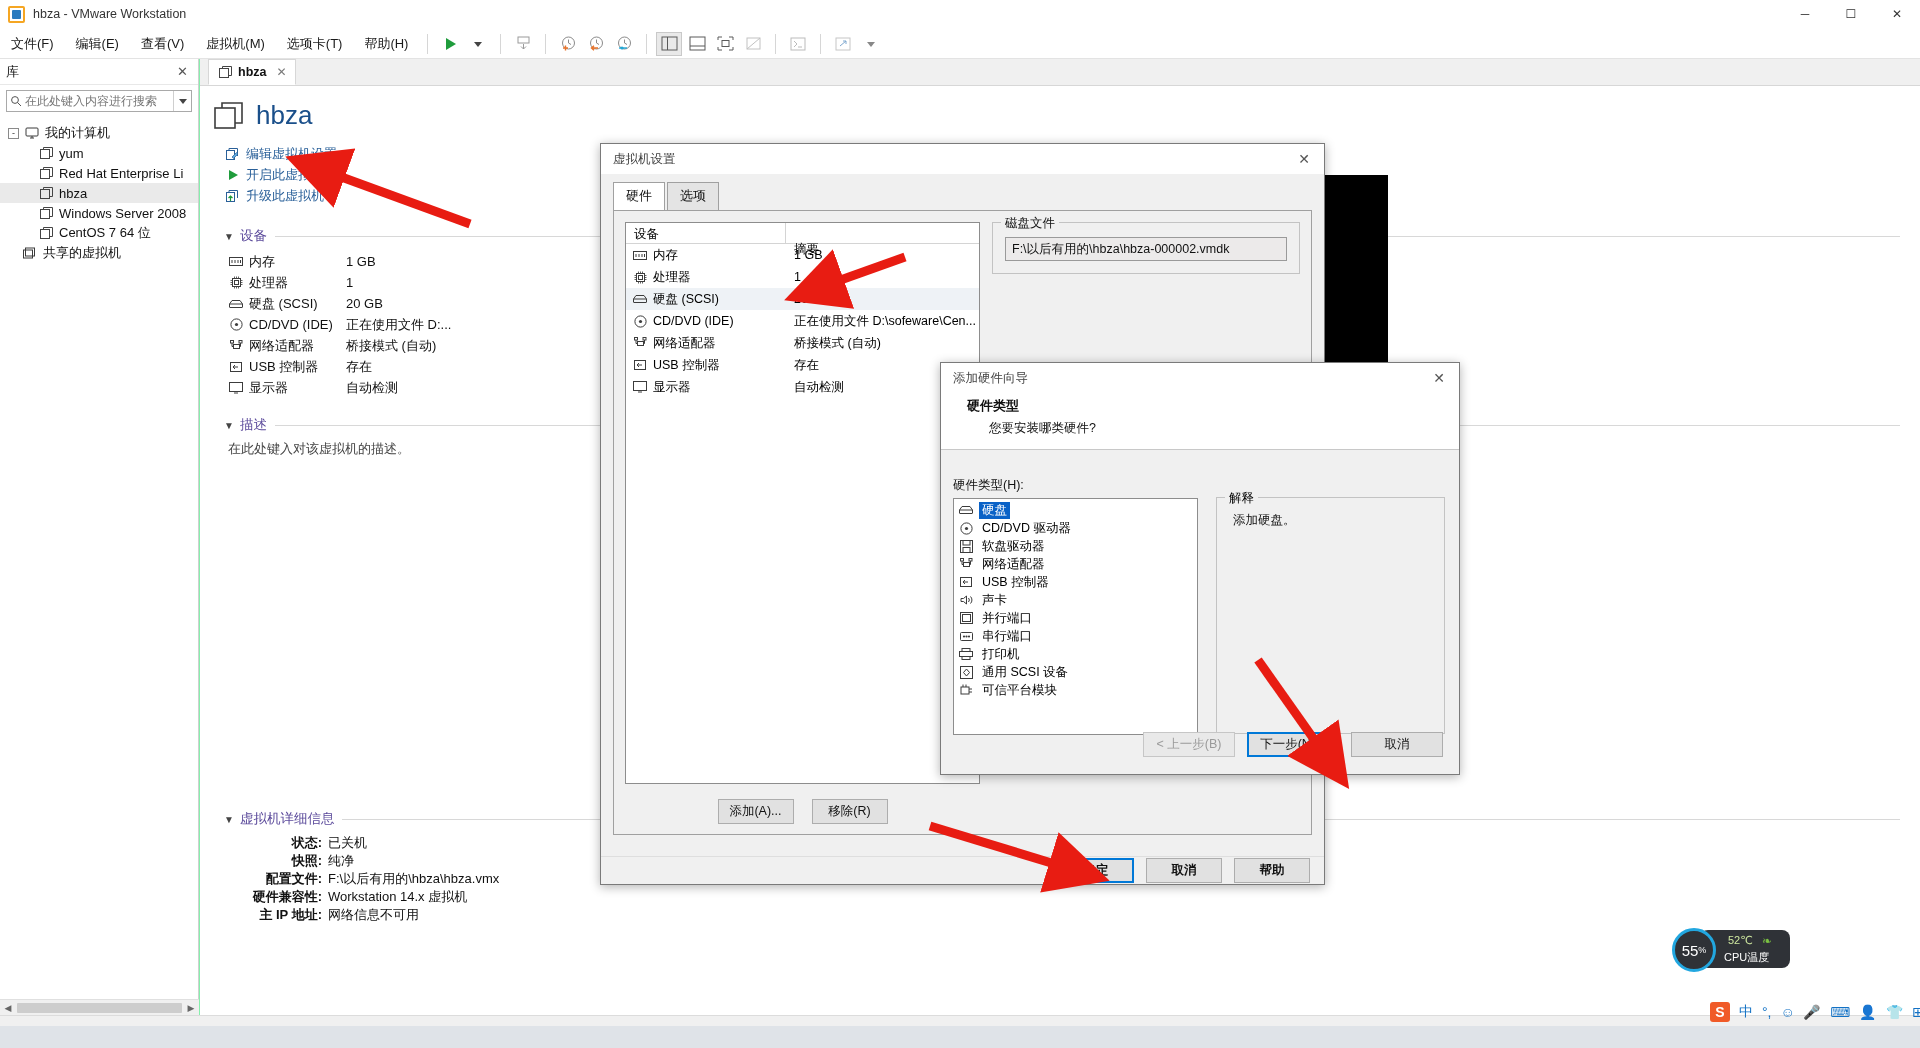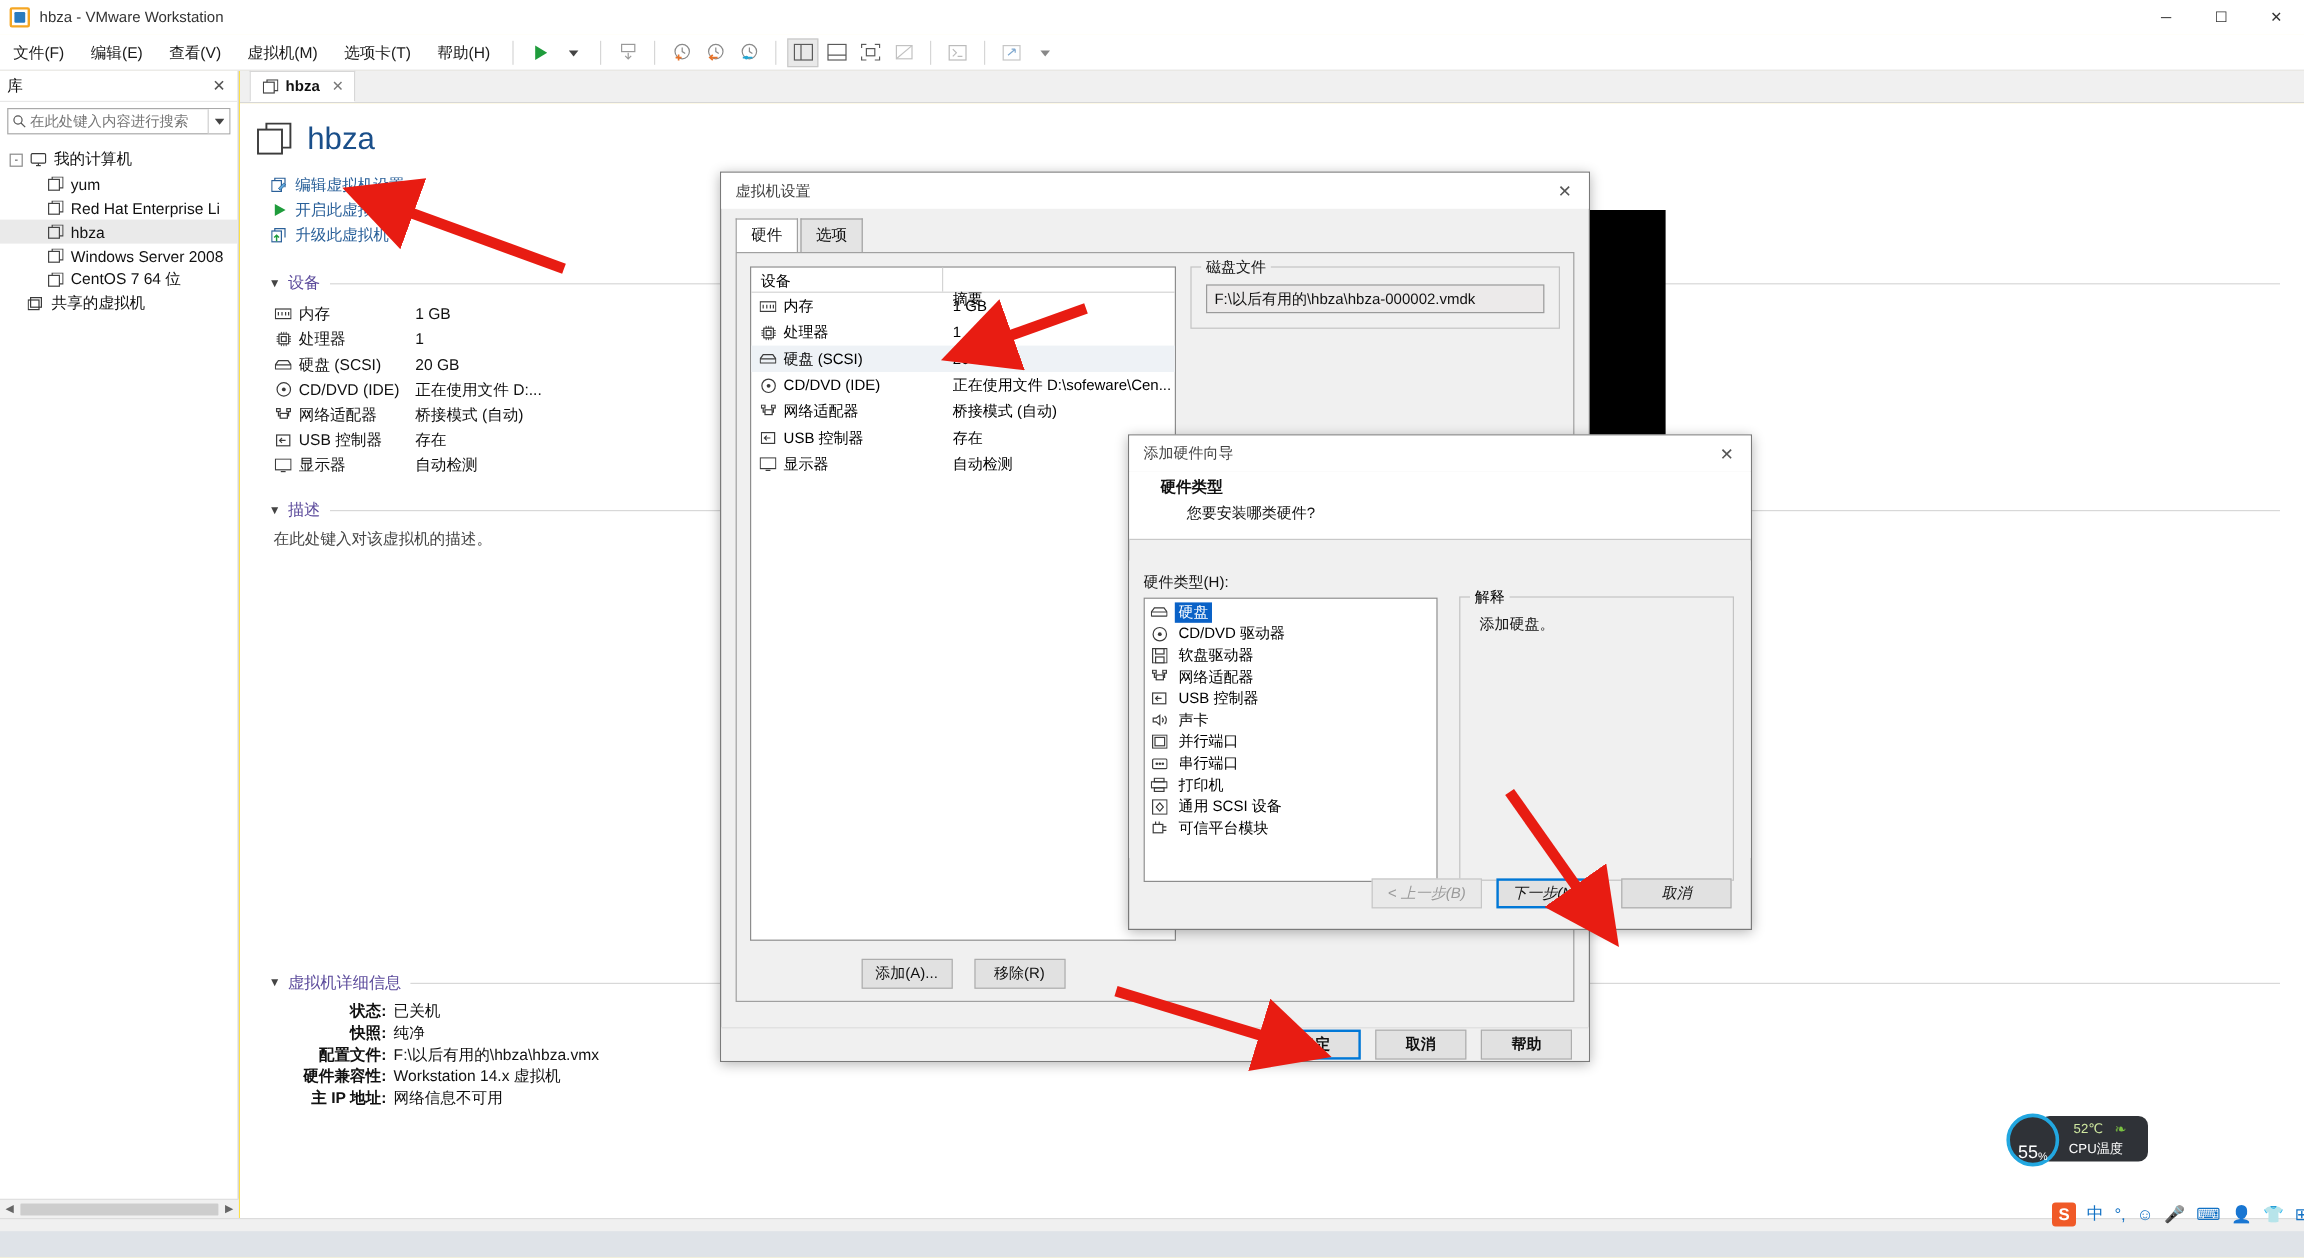--- a/index.html
+++ b/index.html
@@ -3,21 +3,21 @@
 <meta charset="utf-8">
 <style>
   * { box-sizing: border-box; margin: 0; padding: 0; }
   html, body {
     width: 1920px; height: 1048px;
     font-family: "Liberation Sans", "DejaVu Sans", sans-serif;
     font-size: 13px;
     background: #ffffff;
     overflow: hidden;
   }
-  #app { position: relative; width: 1920px; height: 1048px; background:#fde047; }
+  #app { position: relative; width: 1920px; height: 1048px; background:#86efac; }
 
   
   .titlebar {
     position:absolute; left:0; top:0; width:1920px; height:29px;
     background:#ffffff; display:flex; align-items:center;
     border-bottom:1px solid #ffffff;
   }
   .vmw-logo { width:17px; height:17px; margin-left:8px; margin-right:8px; position:relative; }
   .vmw-logo .o { position:absolute; inset:0; border:2px solid #f5a623; border-radius:2px; }
   .vmw-logo .i { position:absolute; left:4px; top:4px; right:4px; bottom:4px; background:#2a7bbf; border-radius:1px;}
@@ -157,34 +157,34 @@
   .wiz-label { font-size:12.5px; color:#111; margin-bottom:4px; }
   .hwtype-list { background:#fff; border:1px solid #8d8d8d; height:237px; padding:2px 0; overflow:hidden;}
   .hwtype-row { height:18px; display:flex; align-items:center; font-size:12.5px; padding-left:4px; }
   .hwtype-row .lbl { padding:0 3px; }
   .hwtype-row.sel .lbl { background:#0a62c7; color:#fff; }
   .expl-box { border:1px solid #c3c3c3; height:237px; position:relative; padding:14px 10px; }
   .expl-box .lgd { position:absolute; top:-8px; left:8px; background:#f0f0f0; padding:0 4px;
                    font-size:12.5px; }
   .expl-text { font-size:12.5px; color:#111; padding-left:6px;}
   .wiz-foot { position:absolute; left:0; right:0; bottom:0; height:59px; display:flex;
-              align-items:center; justify-content:flex-end; gap:12px; padding-right:16px;font-style:italic; }
+              align-items:center; justify-content:flex-end; gap:12px; padding-right:16px; }
 
   
   .arrow-layer { position:absolute; inset:0; pointer-events:none; }
 
   
   .cpu-widget { position:absolute; left:1672px; top:928px; width:118px; height:42px; }
   .cpu-pill { position:absolute; left:28px; top:2px; width:90px; height:38px; background:#2f3237;
               border-radius:8px; color:#fff; }
   .cpu-pill .temp { position:absolute; left:28px; top:4px; font-size:11px; color:#cfe8a0; }
   .cpu-pill .leaf { position:absolute; left:62px; top:4px; font-size:12px; color:#7ac142;}
   .cpu-pill .lbl { position:absolute; left:24px; top:20px; font-size:11px; color:#fff;}
   .cpu-ring { position:absolute; left:0; top:0; width:44px; height:44px; border-radius:50%;
-              background:#2f3237; border:3px solid #22a7e0; display:flex; align-items:flex-end;
+              background:#2f3237; border:3px solid #22a7e0; display:flex; align-items:center;
               justify-content:center; color:#fff; }
   .cpu-ring .v { font-size:15px; }
   .cpu-ring .p { font-size:9px; }
 
   
   .tray { position:absolute; left:1710px; top:998px; height:28px; display:flex; align-items:center; gap:9px;}
   .tray .ti { font-size:14px; color:#1271c4; }
   .sogou { width:20px; height:20px; background:#f05a28; color:#fff; border-radius:3px;
            font-weight:bold; font-size:14px; display:flex; align-items:center; justify-content:center;}
   .taskbar-bottom { position:absolute; left:0; bottom:0; width:1920px; height:22px; background:#dfe3e8; }

